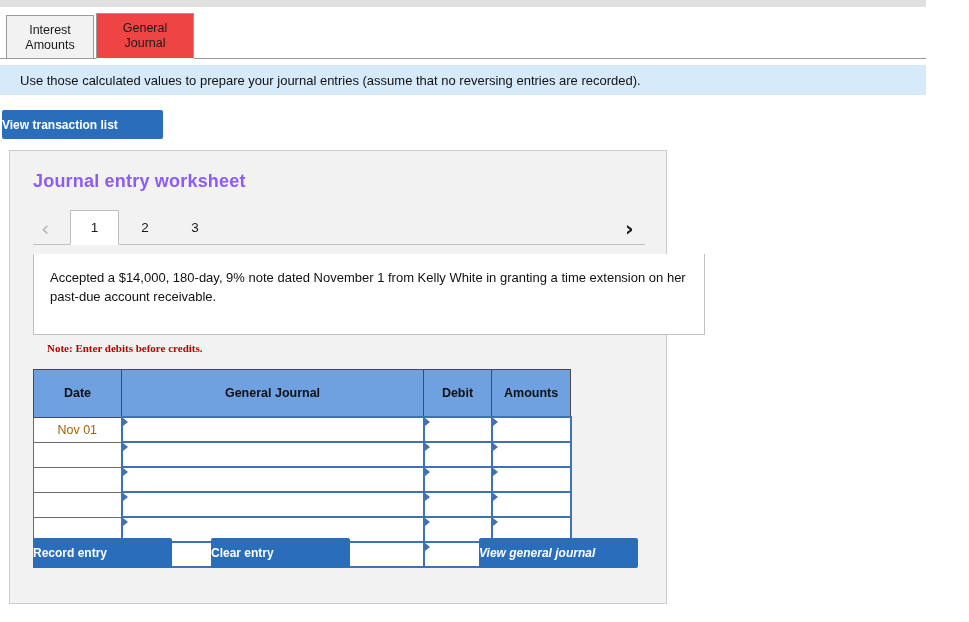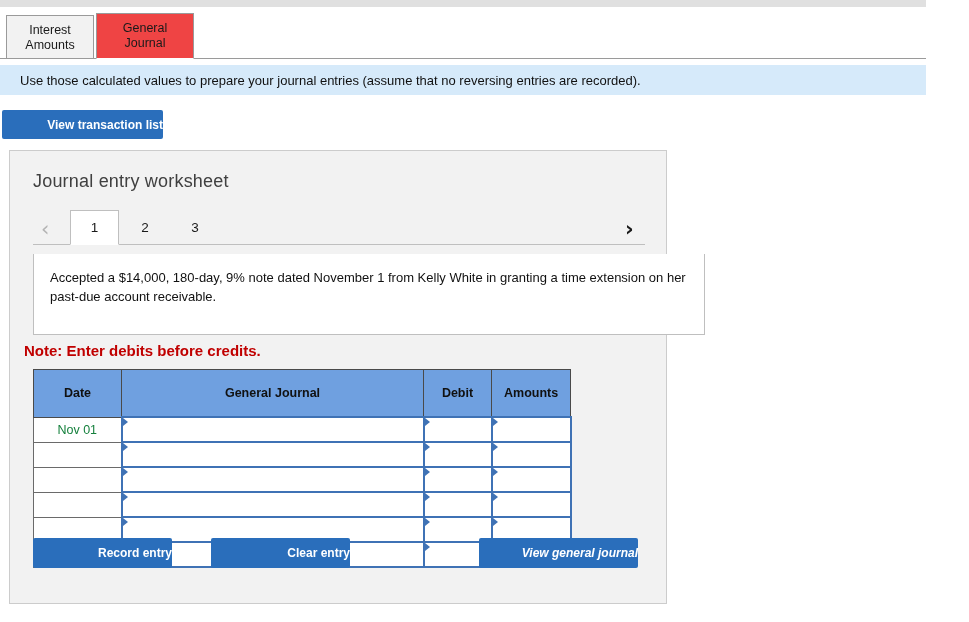--- a/index.html
+++ b/index.html
@@ -86,21 +86,21 @@
   
   .btn {
     background: #2a6ebb;
     color: #ffffff;
     font-family: "Liberation Sans", sans-serif;
     font-weight: bold;
     font-size: 12px;
     border: none;
     border-radius: 2px;
     cursor: pointer;
-    text-align: right;
+    text-align: left;
     padding: 0;
   }
   #view-transaction-list {
     position: absolute;
     left: 2px; top: 110px;
     width: 161px; height: 29px;
   }
 
   
   .panel {
@@ -109,22 +109,22 @@
     width: 658px;
     height: 454px;
     box-sizing: border-box;
     background: #f2f2f2;
     border: 1px solid #cccccc;
   }
   .panel-title {
     position: absolute;
     left: 23px; top: 20px;
     font-size: 18px;
-    font-weight: normal;
-    color: #404040;
+    font-weight: bold;
+    color: #8b5cf6;
     letter-spacing: .2px;
   }
 
   
   .pager {
     position: absolute;
     left: 0; top: 58px;
     width: 658px;
     height: 36px;
   }
@@ -182,24 +182,25 @@
   }
   .descbox-text {
     font-size: 13px;
     line-height: 19px;
     color: #111111;
   }
 
   
   .note {
     position: absolute;
-    left: 14px; top: 191px;
-    font-size: 15px;
+    left: 37px; top: 191px;
+    font-size: 11px;
     font-weight: bold;
     color: #c00000;
+    font-family: Liberation Serif, serif;
   }
 
   
   .jtable {
     position: absolute;
     left: 23px; top: 218px;
     border-collapse: collapse;
     table-layout: fixed;
   }
   .jtable th {
@@ -219,21 +220,21 @@
   }
   .col-date   { width: 88px; }
   .col-gj     { width: 302px; }
   .col-debit  { width: 68px; }
   .col-credit { width: 68px; }
 
   .cell-date {
     border: 1px solid #6a6a6a;
     text-align: center;
     font-size: 12.5px;
-    color: #15803d;
+    color: #a16207;
   }
   .cell-input {
     position: relative;
     border: 2px solid #3f72b5;
     background: #ffffff;
   }
   .cell-input .marker {
     position: absolute;
     left: 0; top: 0;
     width: 0; height: 0;

